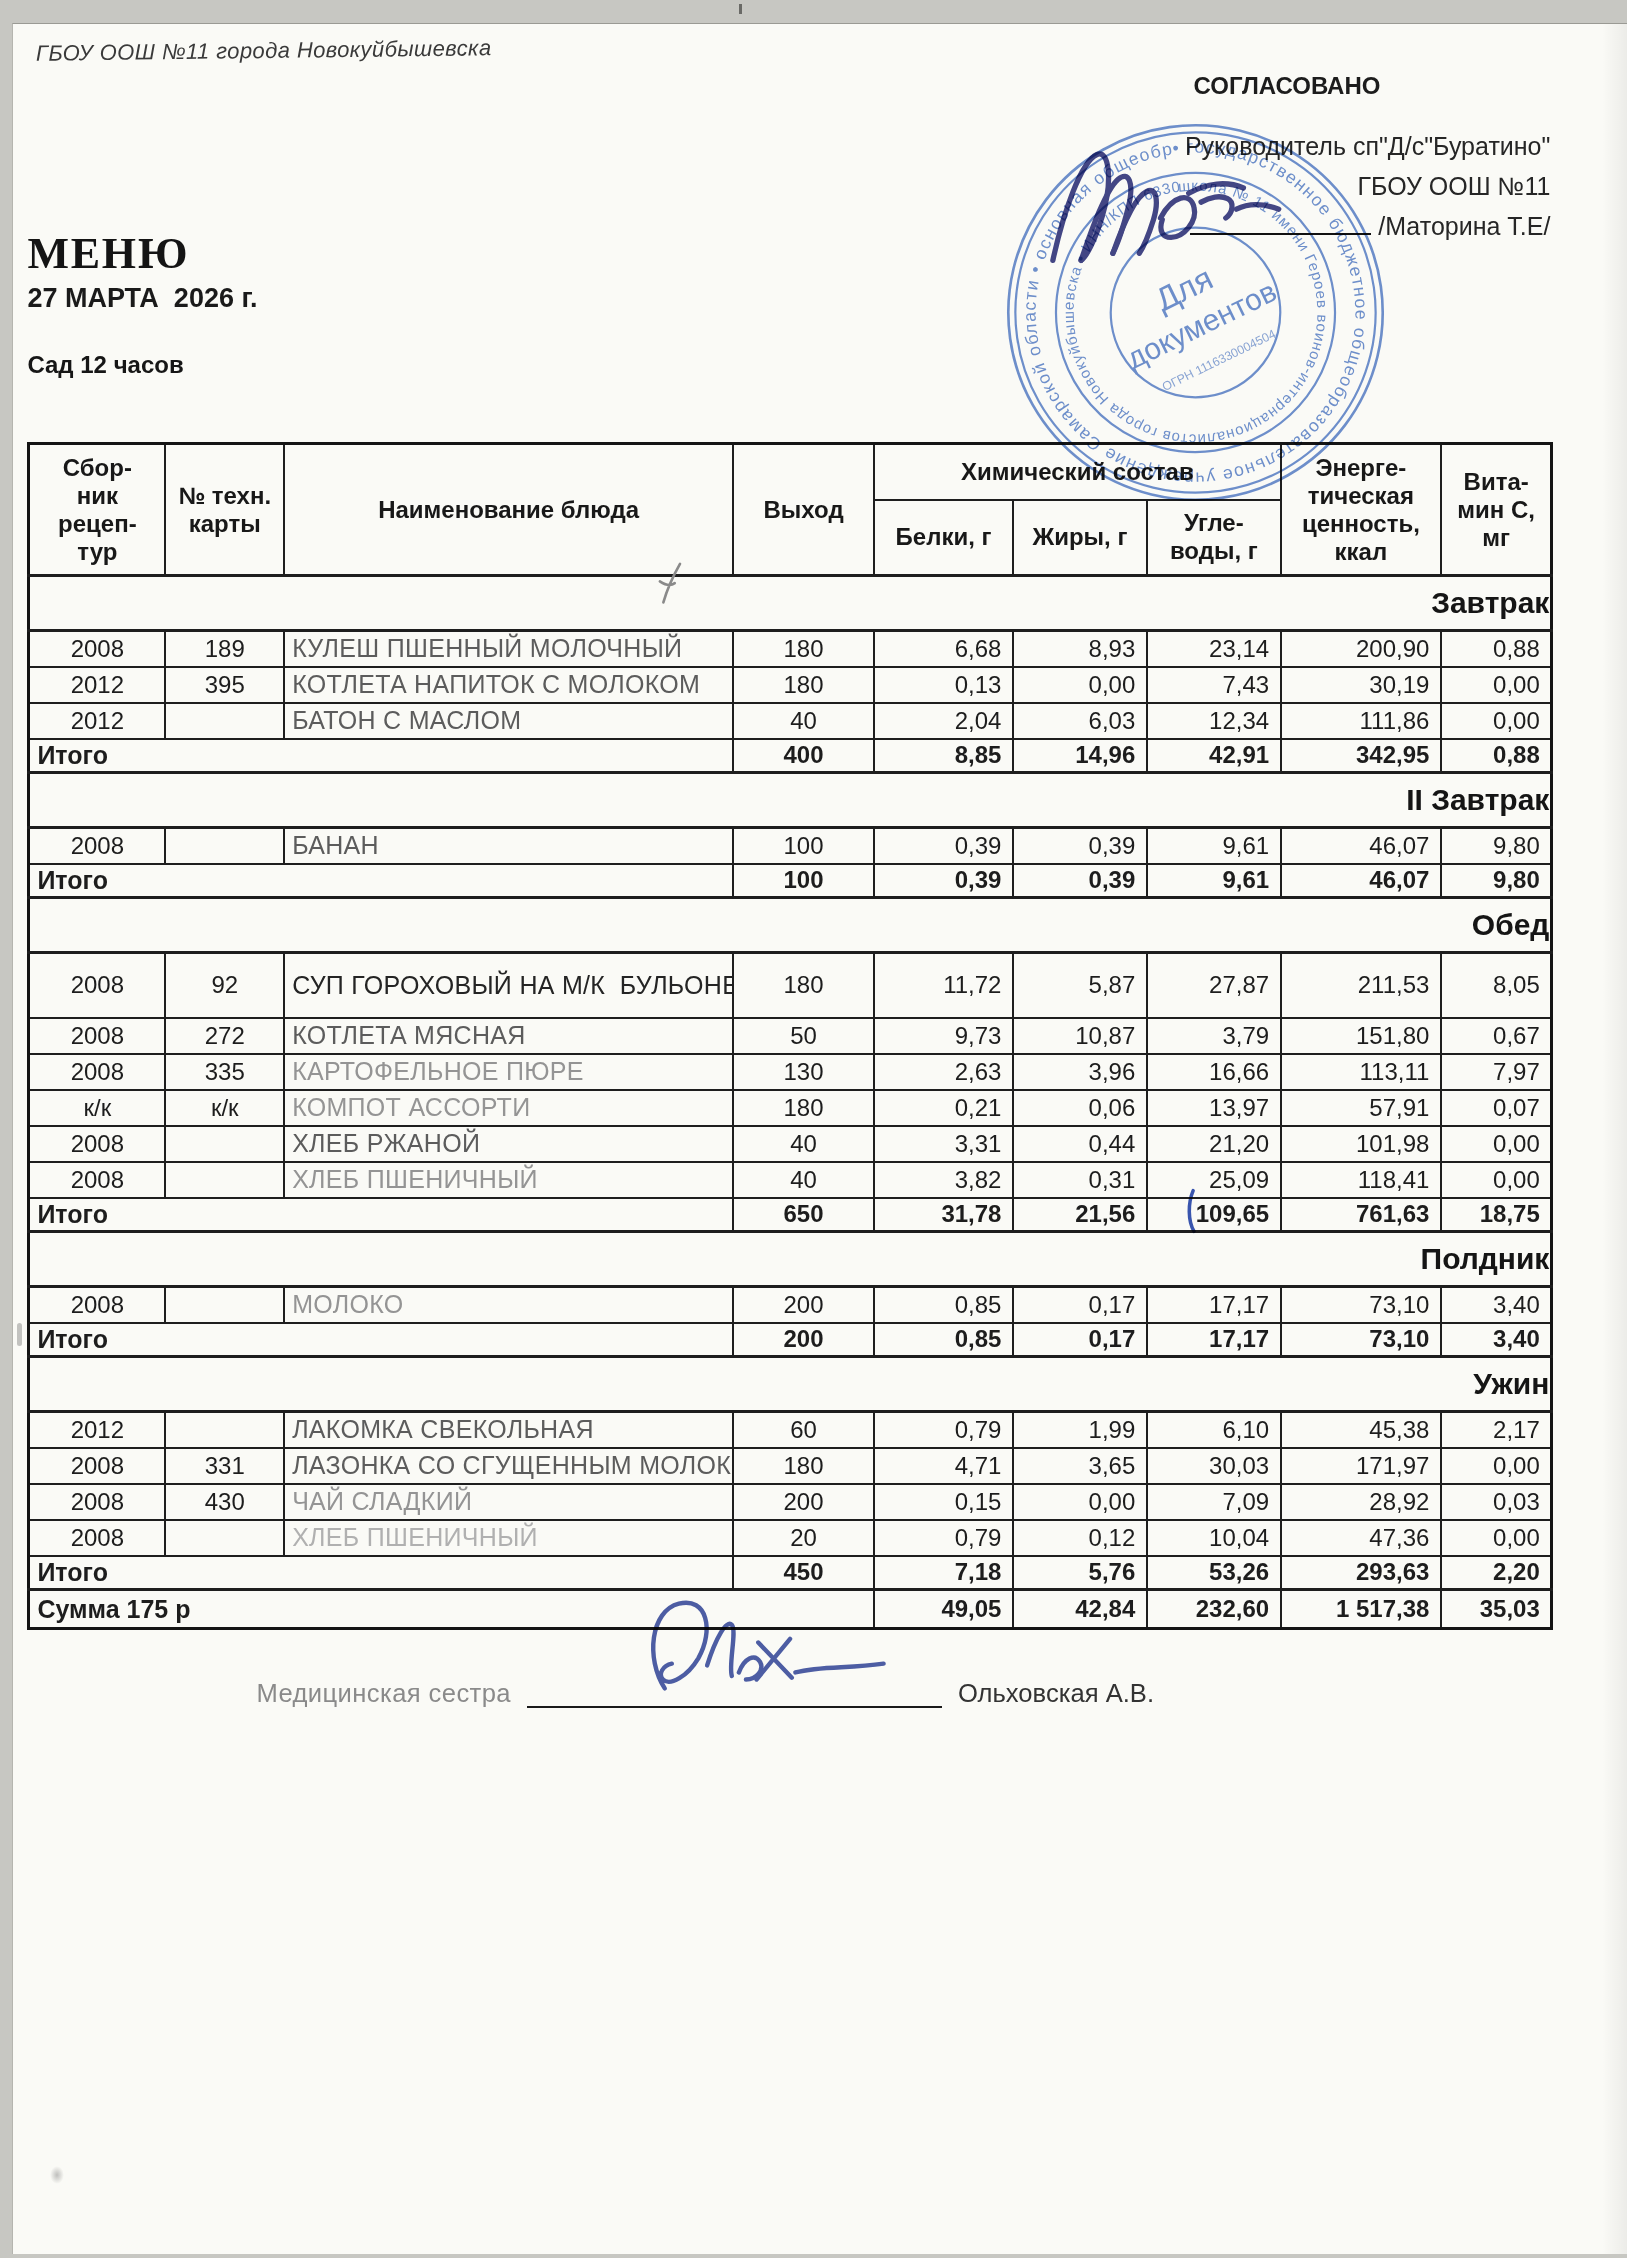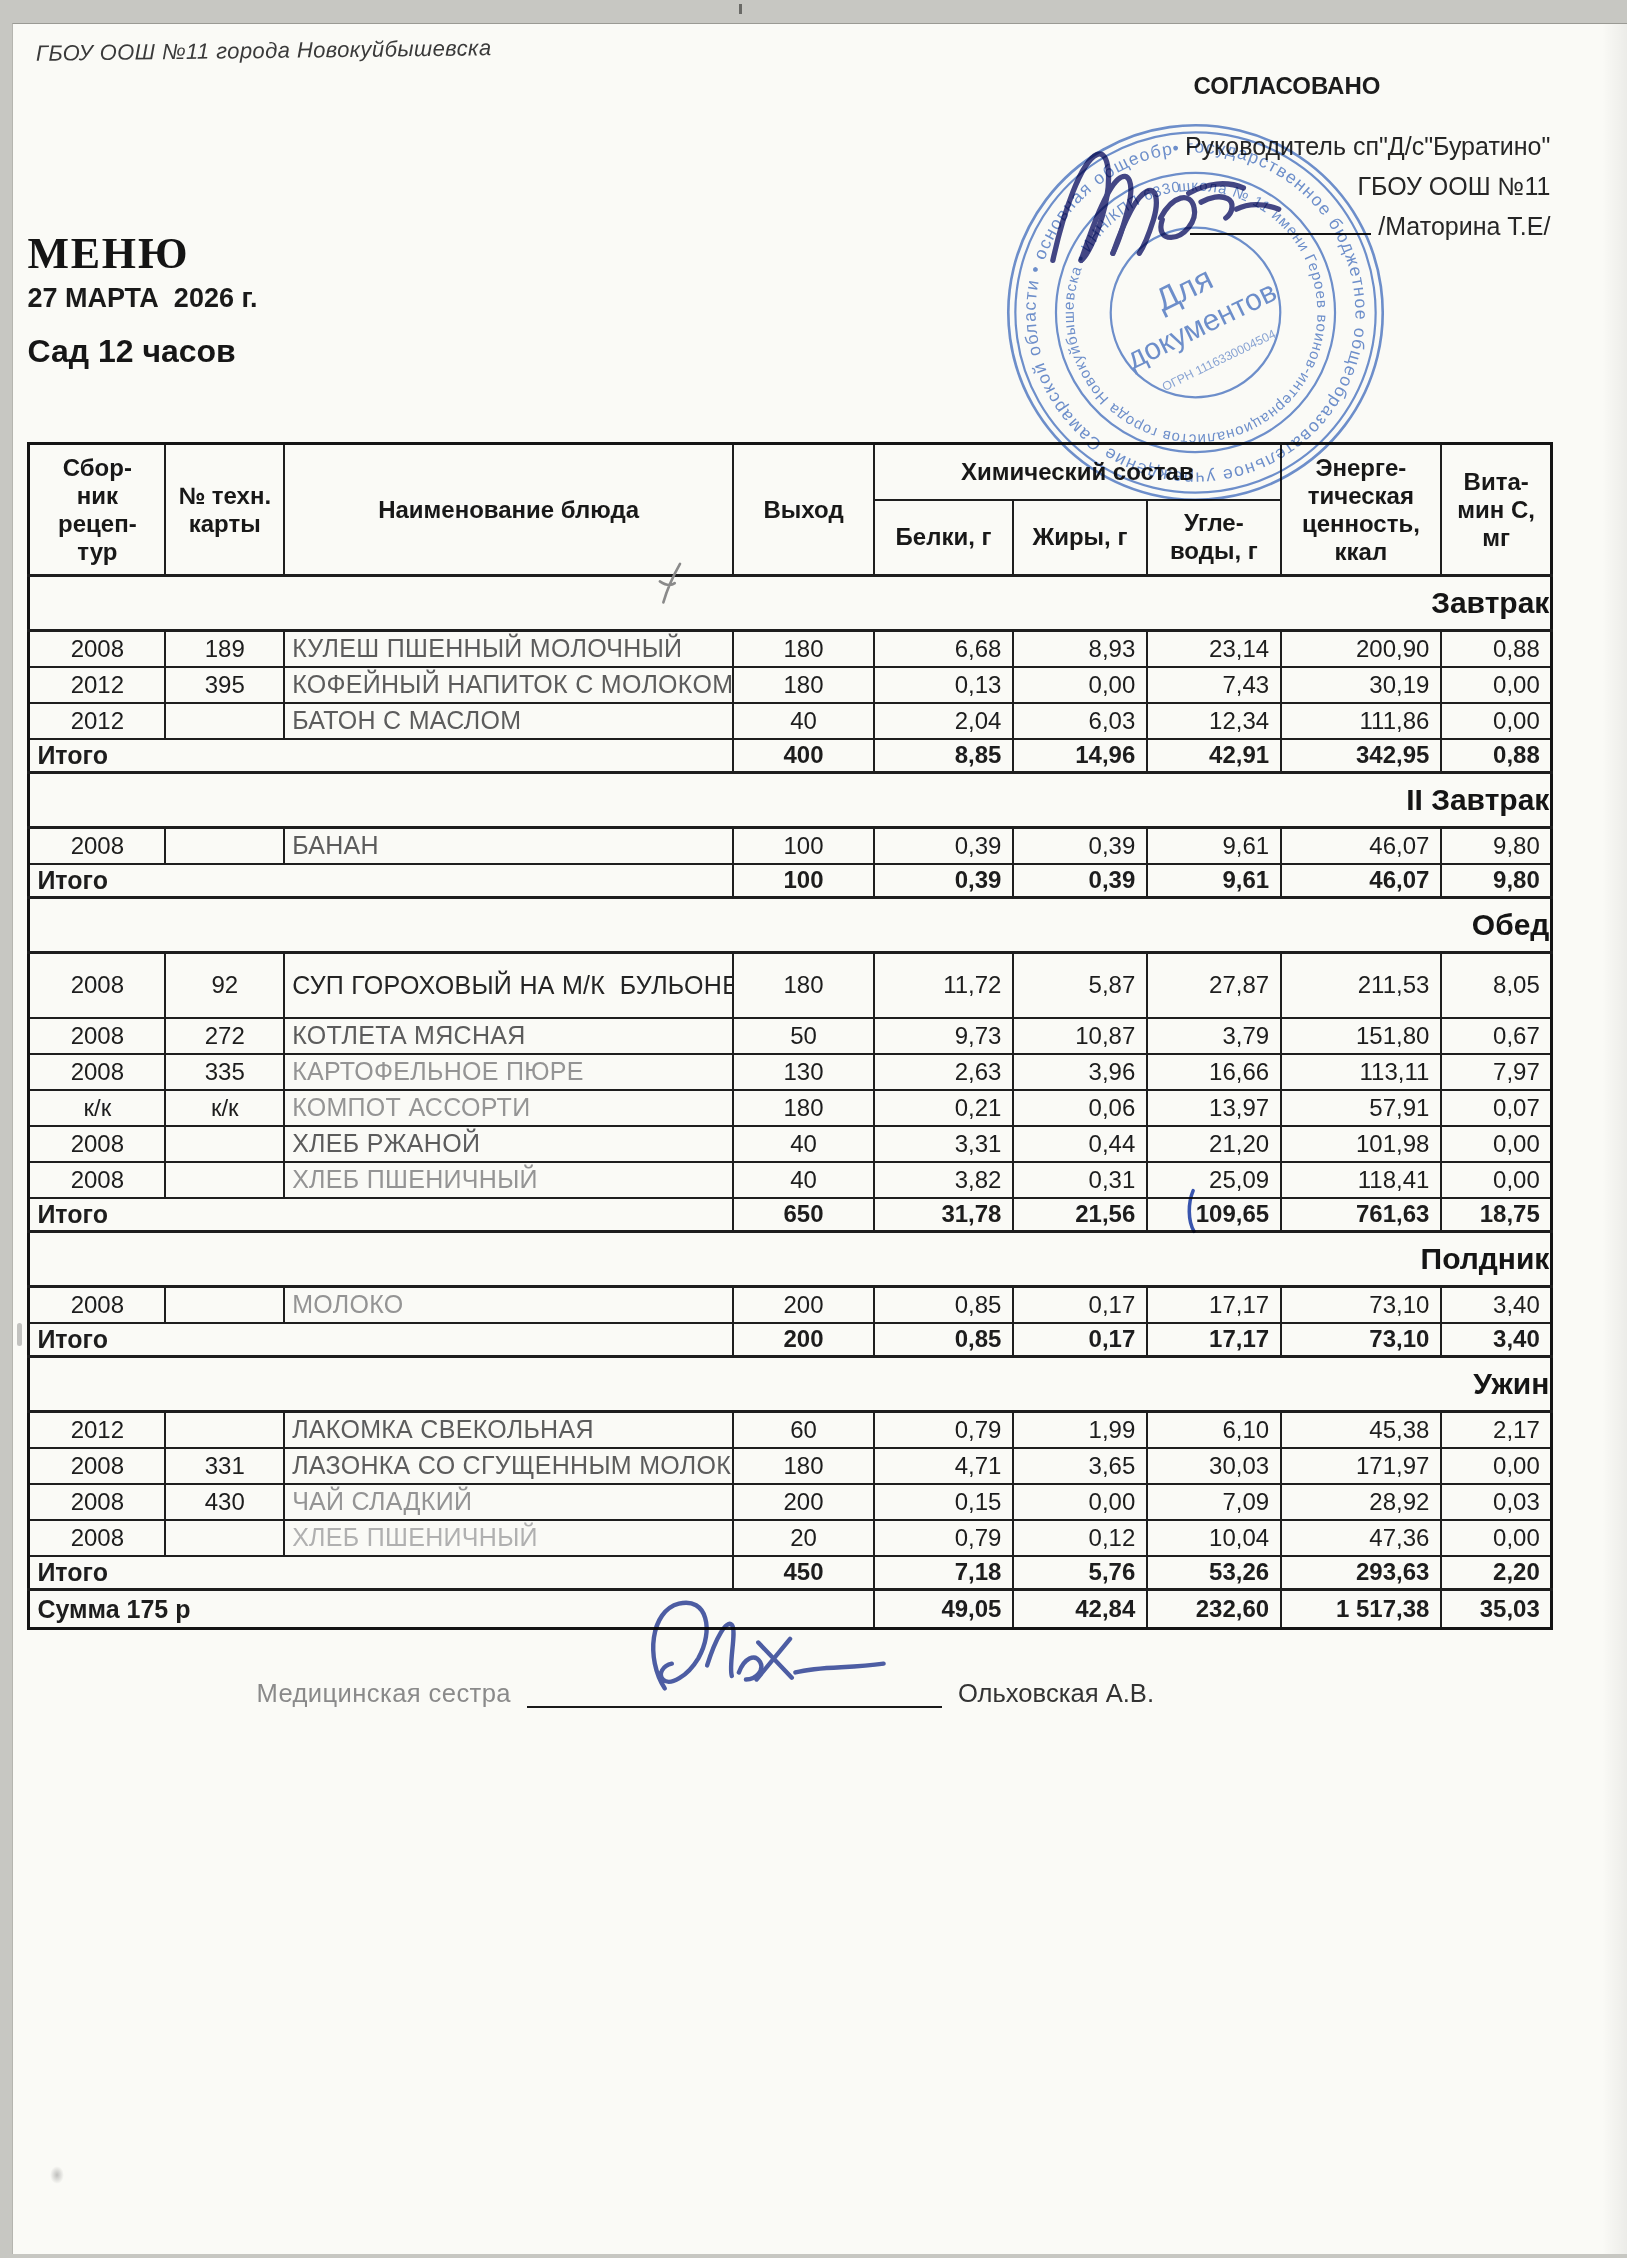--- a/index.html
+++ b/index.html
@@ -14,21 +14,21 @@
             letter-spacing:0.4px;transform:rotate(-.7deg);}
 
   .approve-title{position:absolute;right:248px;top:48px;font-size:24px;font-weight:bold;color:#1c1c1c;}
   .approve-block{position:absolute;right:78px;top:102px;text-align:right;font-size:25px;line-height:40px;color:#262626;}
   .sig-underline{display:inline-block;width:181px;border-bottom:2.6px solid #111;height:26.5px;margin-right:7px;}
 
   .title-block{position:absolute;left:14px;top:206px;width:1526px;text-align:left;}
   .doc-title{font-family:"Liberation Serif", serif;font-size:44px;font-weight:bold;color:#141414;
              letter-spacing:1.8px;margin:0;line-height:48px;}
   .doc-date{font-size:27px;font-weight:bold;margin-top:5.3px;white-space:pre;color:#1a1a1a;}
-  .doc-subtitle{font-size:32px;font-weight:bold;margin-top:19px;color:#161616;}
+  .doc-subtitle{font-size:24px;font-weight:bold;margin-top:37px;color:#161616;}
 
   table.menu{position:absolute;left:14px;top:418px;width:1526px;border-collapse:collapse;
              table-layout:fixed;background:transparent;}
   table.menu th, table.menu td{border:2.6px solid #1e1e1e;vertical-align:middle;overflow:hidden;}
   table.menu{border:3.5px solid #141414;}
   th{font-size:24px;font-weight:bold;text-align:center;white-space:pre-line;line-height:28px;padding:1.8px 3.5px;color:#181818;}
   tr.head-1{height:56px;} tr.head-2{height:76px;}
   tr.band{height:55px;} tr.band td{border-left:none;border-right:none;
       font-size:30px;font-weight:bold;text-align:right;color:#151515;border-top-width:3.5px;border-bottom-width:3.5px;}
   tr.data{height:36px;} tr.data.tall{height:65px;}
@@ -164,21 +164,21 @@
             <td class="c-center">180</td>
             <td class="c-num">6,68</td>
             <td class="c-num">8,93</td>
             <td class="c-num">23,14</td>
             <td class="c-num">200,90</td>
             <td class="c-num">0,88</td>
           </tr>
           <tr class="data">
             <td class="c-center">2012</td>
             <td class="c-center">395</td>
-            <td class="c-dish tone-mid">КОФЕЙНЫЙ НАПИТОК С МОЛОКОМ</td>
+            <td class="c-dish tone-mid">КОТЛЕТА НАПИТОК С МОЛОКОМ</td>
             <td class="c-center">180</td>
             <td class="c-num">0,13</td>
             <td class="c-num">0,00</td>
             <td class="c-num">7,43</td>
             <td class="c-num">30,19</td>
             <td class="c-num">0,00</td>
           </tr>
           <tr class="data">
             <td class="c-center">2012</td>
             <td class="c-center"></td>

